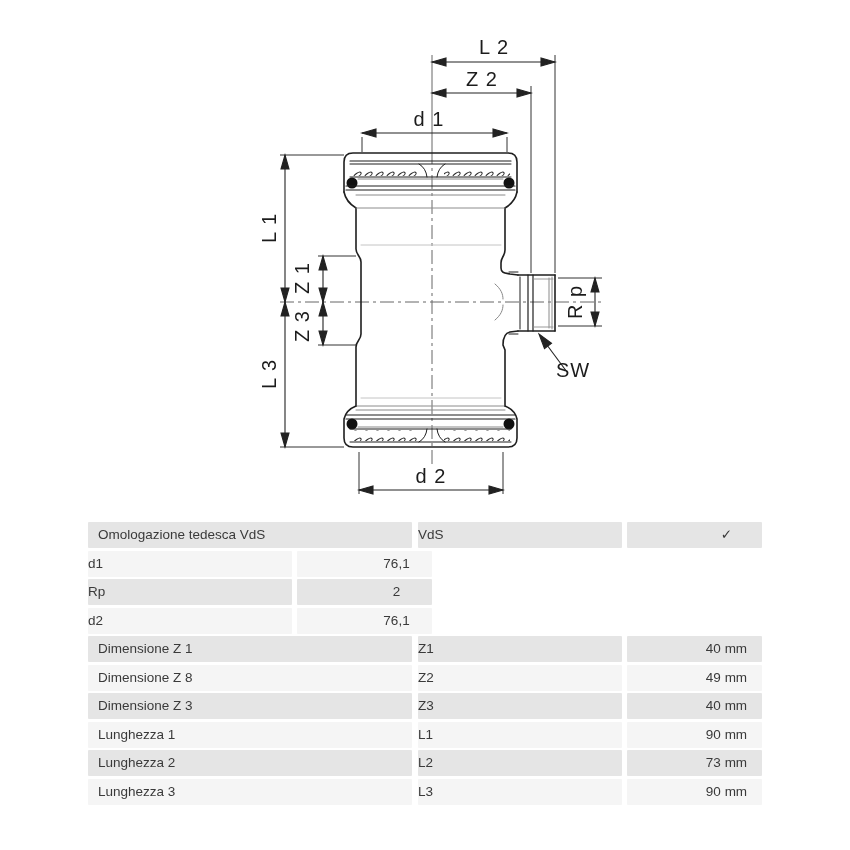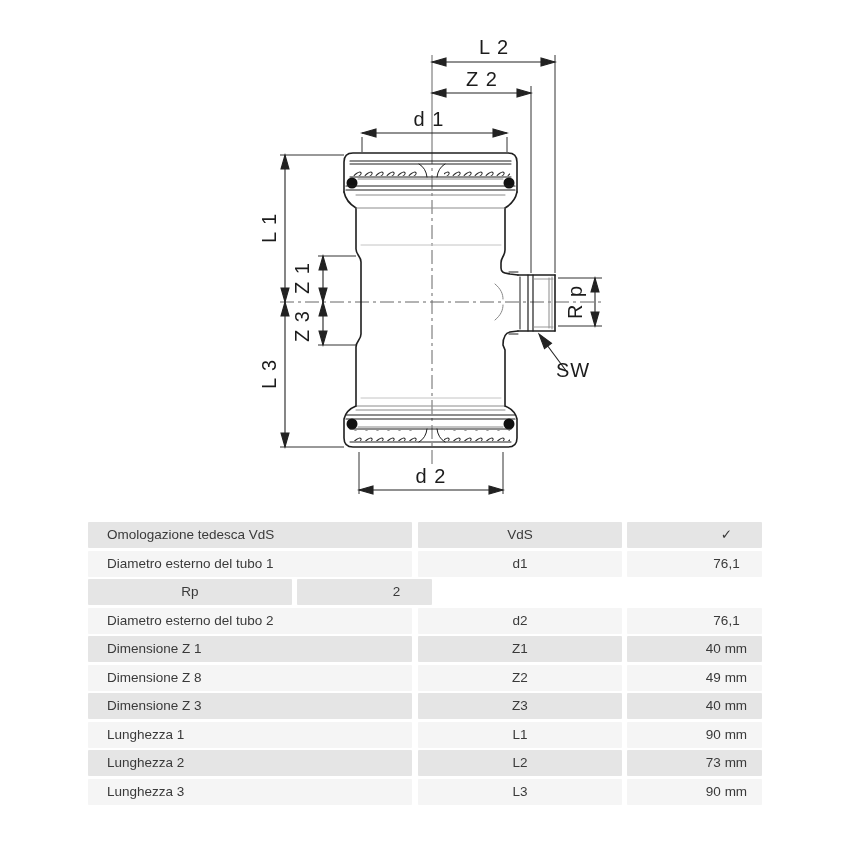--- a/index.html
+++ b/index.html
@@ -5,22 +5,22 @@
   html,body{margin:0;padding:0;background:#ffffff;}
   .page{
     position:relative;width:838px;height:850px;background:#ffffff;overflow:hidden;
     font-family:"Liberation Sans",sans-serif;
   }
   .drawing{position:absolute;left:0;top:0;}
   .dim-label{font-family:"Liberation Sans",sans-serif;font-size:20px;fill:#1c1c1c;letter-spacing:1px;}
   .spec-table{position:absolute;left:88px;top:522px;width:674px;}
   .spec-row{display:flex;height:26px;line-height:26px;margin-bottom:2.5px;font-size:13.5px;color:#3a3a3a;}
   .spec-row .cell{box-sizing:border-box;border-radius:1px;}
-  .cell.c1{width:324px;padding-left:19px;margin-right:6px;white-space:nowrap;overflow:hidden;}
-  .cell.c2{width:204px;text-align:center;margin-right:5px;}
+  .cell.c1{width:324px;padding-left:10px;margin-right:6px;white-space:nowrap;overflow:hidden;}
+  .cell.c2{width:204px;margin-right:5px;}
   .cell.c3{width:135px;text-align:center;padding-left:64px;}
   .shade-a .cell{background:#e5e5e5;}
   .shade-b .cell{background:#f5f5f5;}
 </style>
 </head>
 <body>
 
 <div class="page">
 
   <svg class="drawing" width="850" height="520" viewBox="0 0 850 520">
@@ -182,30 +182,28 @@
     </g>
   </svg>
 
   <div class="spec-table">
     <div class="spec-row shade-a">
       <div class="cell c1">Omologazione tedesca VdS</div>
       <div class="cell c2">VdS</div>
       <div class="cell c3">✓</div>
     </div>
     <div class="spec-row shade-b">
-      <div class="cell c1">Diametro esterno del tubo 1</div>
       <div class="cell c2">d1</div>
       <div class="cell c3">76,1</div>
     </div>
     <div class="spec-row shade-a">
       <div class="cell c2">Rp</div>
       <div class="cell c3">2</div>
     </div>
     <div class="spec-row shade-b">
-      <div class="cell c1">Diametro esterno del tubo 2</div>
       <div class="cell c2">d2</div>
       <div class="cell c3">76,1</div>
     </div>
     <div class="spec-row shade-a">
       <div class="cell c1">Dimensione Z 1</div>
       <div class="cell c2">Z1</div>
       <div class="cell c3">40 mm</div>
     </div>
     <div class="spec-row shade-b">
       <div class="cell c1">Dimensione Z 8</div>

